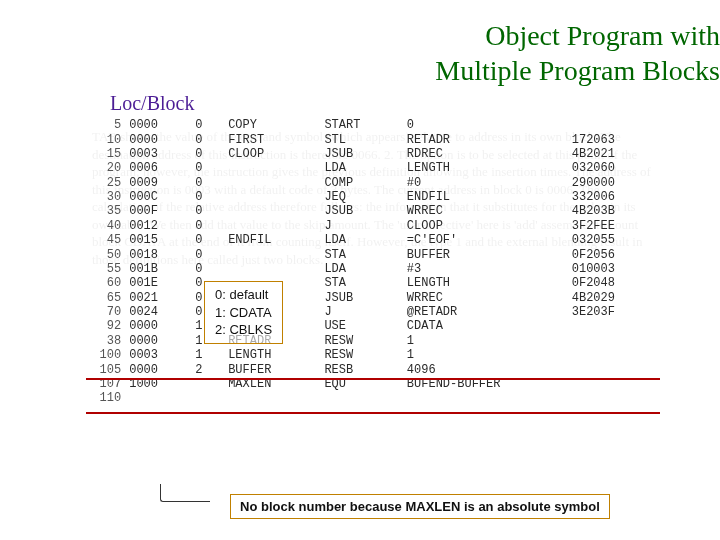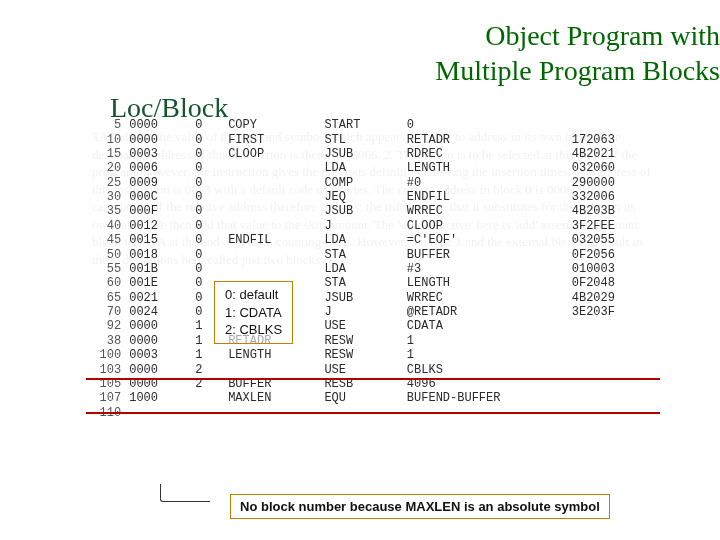--- a/index.html
+++ b/index.html
@@ -17,22 +17,22 @@
     font-size: 28px;
     font-weight: normal;
     padding-top: 18px;
     line-height: 1.25;
     font-family: "Times New Roman", Times, serif;
   }
   .locblock-label {
     position: absolute;
     top: 92px;
     left: 110px;
-    font-size: 28px;
-    color: #14532d;
+    font-size: 20px;
+    color: #4c1d95;
     font-family: "Times New Roman", Times, serif;
   }
   .table-wrap {
     position: absolute;
     top: 118px;
     left: 84px;
     width: 580px;
   }
   table.asm {
     border-collapse: collapse;
@@ -57,21 +57,20 @@
     position: absolute;
     top: 281px;
     left: 204px;
     border: 1.5px solid #c08000;
     padding: 4px 10px 4px 10px;
     font-family: Arial, sans-serif;
     font-size: 13px;
     line-height: 1.35;
     background: rgba(255,255,255,0.6);
     color: #111;
-    margin-left: 10px;
   }
   .hr-top, .hr-bot {
     position: absolute;
     left: 86px;
     width: 574px;
     height: 2px;
     background: #b00000;
   }
   .hr-top { top: 378px; }
   .hr-bot { top: 412px; }
@@ -273,29 +272,20 @@
         <tr>
           <td class="col-ln">100</td>
           <td class="col-loc">0003</td>
           <td class="col-blk">1</td>
           <td class="col-lab">LENGTH</td>
           <td class="col-op">RESW</td>
           <td class="col-oper">1</td>
           <td class="col-obj"></td>
         </tr>
         <tr>
-          <td class="col-ln">103</td>
-          <td class="col-loc">0000</td>
-          <td class="col-blk">2</td>
-          <td class="col-lab"></td>
-          <td class="col-op">USE</td>
-          <td class="col-oper">CBLKS</td>
-          <td class="col-obj"></td>
-        </tr>
-        <tr>
           <td class="col-ln">105</td>
           <td class="col-loc">0000</td>
           <td class="col-blk">2</td>
           <td class="col-lab">BUFFER</td>
           <td class="col-op">RESB</td>
           <td class="col-oper">4096</td>
           <td class="col-obj"></td>
         </tr>
         <tr>
           <td class="col-ln">107</td>

